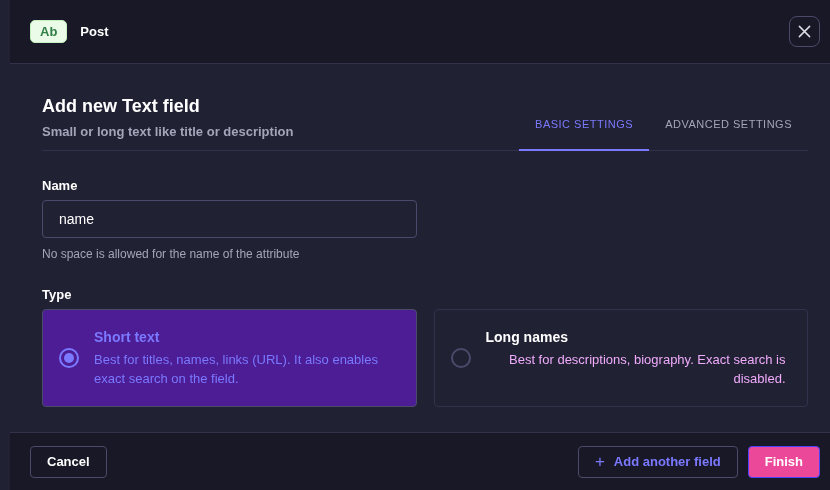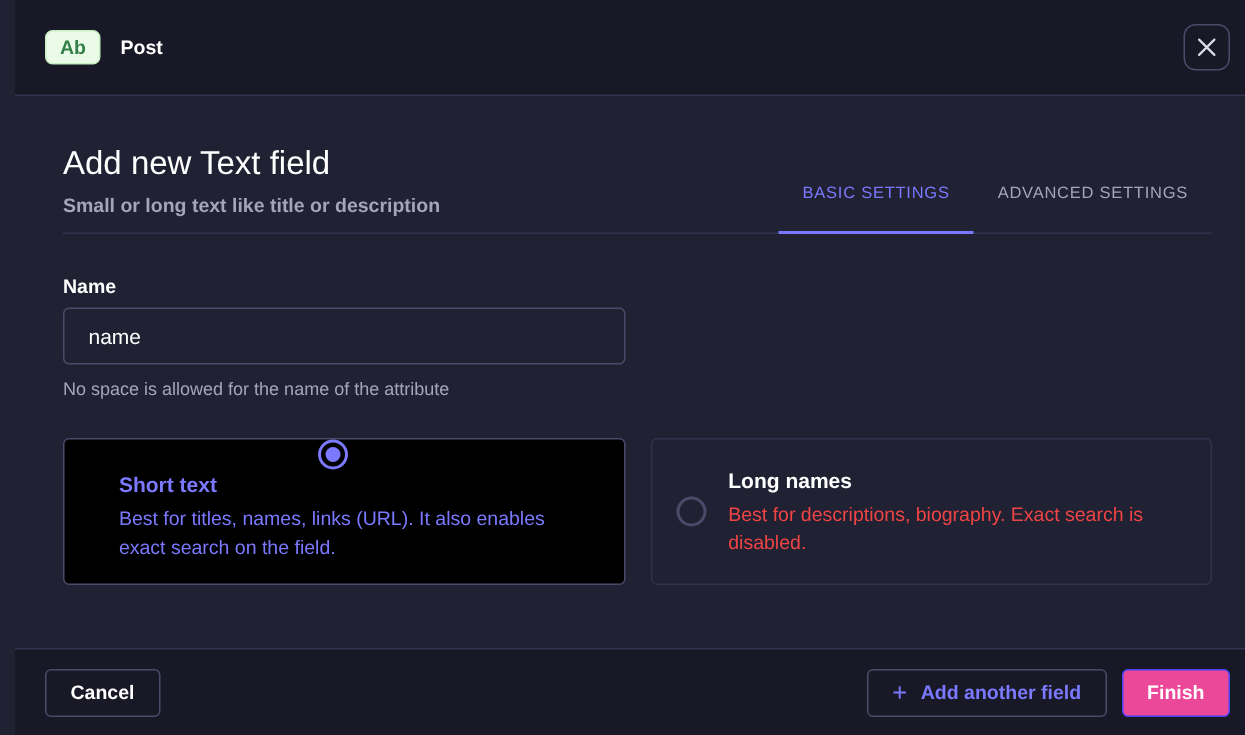--- a/index.html
+++ b/index.html
@@ -41,21 +41,21 @@
   .close-btn svg { width: 13px; height: 13px; }
 
   
   .body { flex: 1; padding: 32px 32px 0; }
 
   .title-row {
     display: flex; justify-content: space-between; align-items: flex-end;
     border-bottom: 1px solid #32324d;
   }
   .title-block { padding-bottom: 11px; }
-  .page-title { font-size: 22px; font-weight: normal; color: #ffffff; }
+  .page-title { font-size: 18px; font-weight: bold; color: #ffffff; }
   .page-subtitle { font-size: 13px; color: #a5a5ba; margin-top: 7px; font-weight: bold; }
 
   .tabs { display: flex; }
   .tab {
     font-size: 11px; font-weight: normal; letter-spacing: 0.5px;
     padding: 0 16px 19px;
     color: #a5a5ba;
     cursor: pointer;
     border-bottom: 2px solid transparent;
     margin-bottom: -1px;
@@ -82,21 +82,21 @@
   
   .type-section { margin-top: 26px; }
   .card-grid { display: grid; grid-template-columns: 1fr 1fr; gap: 17px; }
   .type-card {
     height: 98px;
     border-radius: 4px;
     display: flex; align-items: center;
     padding: 0 16px;
     cursor: pointer;
   }
-  .type-card.selected { background: #000000; border: 1px solid #4a4a6a; flex-direction: column; }
+  .type-card.selected { background: #4c1d95; border: 1px solid #4a4a6a; }
   .type-card.unselected { background: #212134; border: 1px solid #32324d; }
 
   .radio {
     width: 20px; height: 20px; flex: 0 0 20px;
     border-radius: 50%;
     margin-right: 15px;
     position: relative;
   }
   .radio.checked { border: 2px solid #7b79ff; }
   .radio.checked::after {
@@ -106,21 +106,21 @@
     border-radius: 50%;
     background: #7b79ff;
   }
   .radio.unchecked { border: 2px solid #4a4a6a; }
 
   .card-texts { padding-top: 2px; }
   .card-title { font-size: 14px; font-weight: bold; }
   .card-desc { font-size: 13px; line-height: 1.45; margin-top: 6px; max-width: 300px; }
   .type-card.selected .card-title, .type-card.selected .card-desc { color: #7b79ff; }
   .type-card.unselected .card-title { color: #ffffff; }
-  .type-card.unselected .card-desc { color: #ef4444; }
+  .type-card.unselected .card-desc { color: #f0abfc; text-align: right; }
 
   
   .footer {
     position: absolute; bottom: 0; left: 0; right: 0;
     height: 58px;
     background: #181826;
     border-top: 1px solid #32324d;
     display: flex; align-items: center; justify-content: space-between;
     padding: 0 20px;
   }
@@ -169,20 +169,21 @@
       </div>
     </div>
 
     <div class="field-section">
       <div class="field-label">Name</div>
       <input class="text-input" type="text" value="name" style="">
       <div class="helper-text">No space is allowed for the name of the attribute</div>
     </div>
 
     <div class="type-section">
+      <div class="field-label">Type</div>
       <div class="card-grid">
 
         <div class="type-card selected">
           <span class="radio checked"></span>
           <div class="card-texts">
             <div class="card-title">Short text</div>
             <div class="card-desc">Best for titles, names, links (URL). It also enables exact search on the field.</div>
           </div>
         </div>
 

